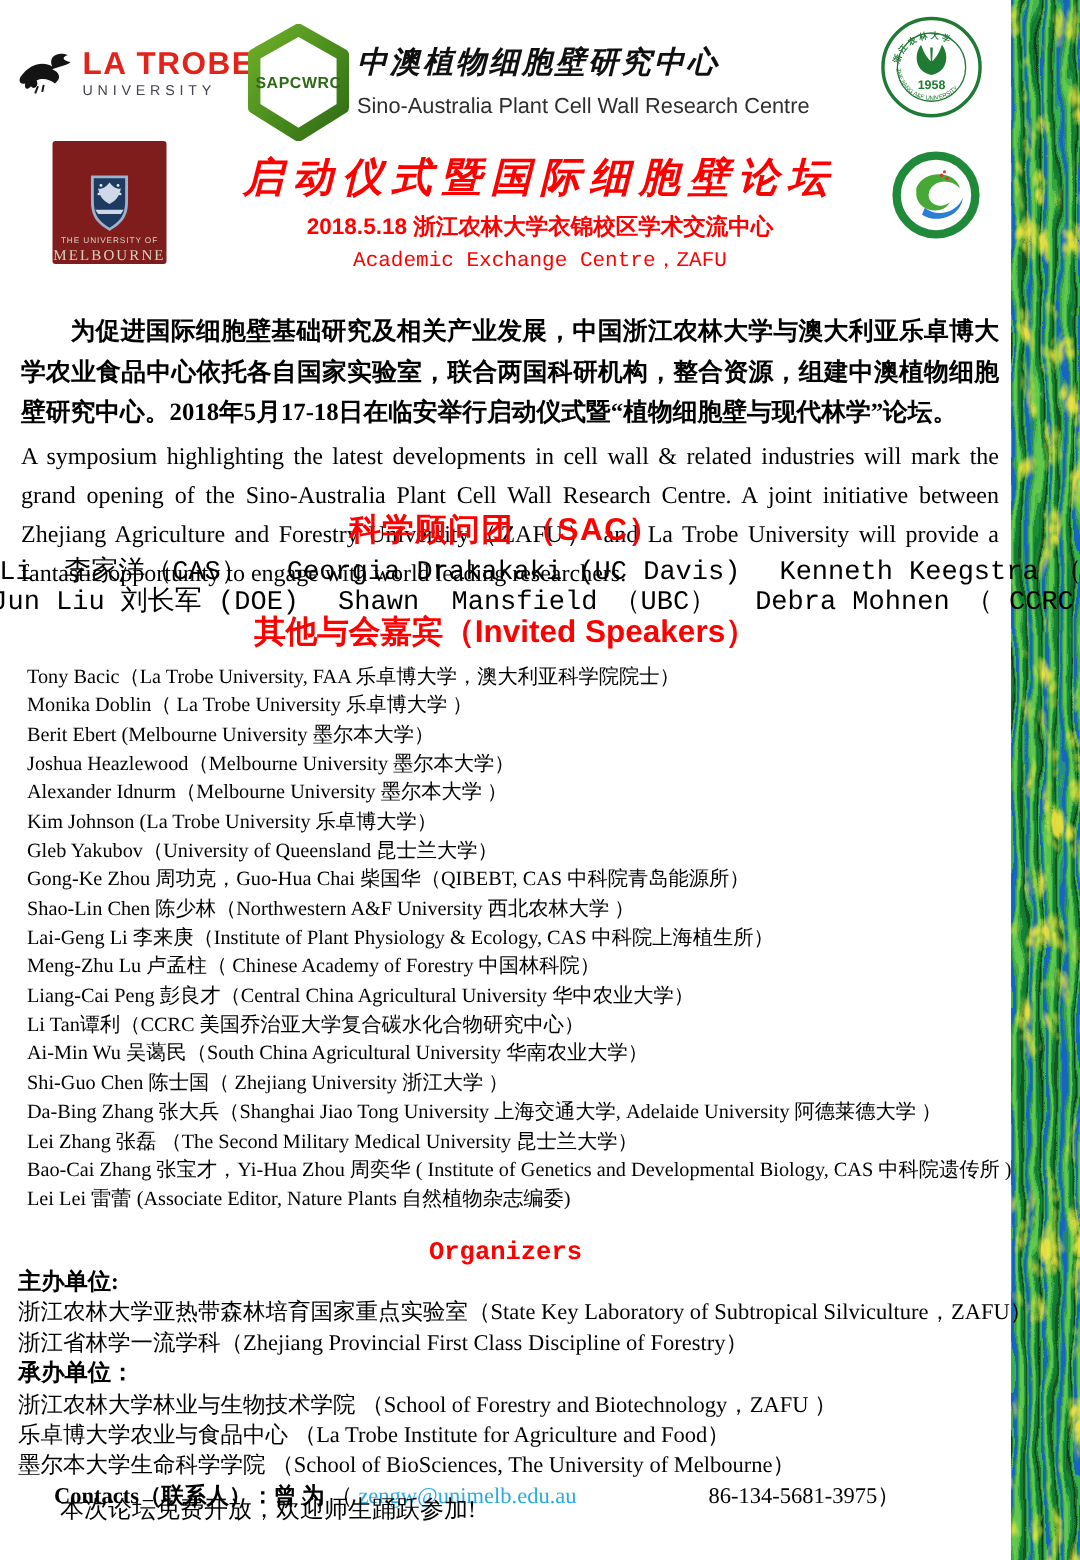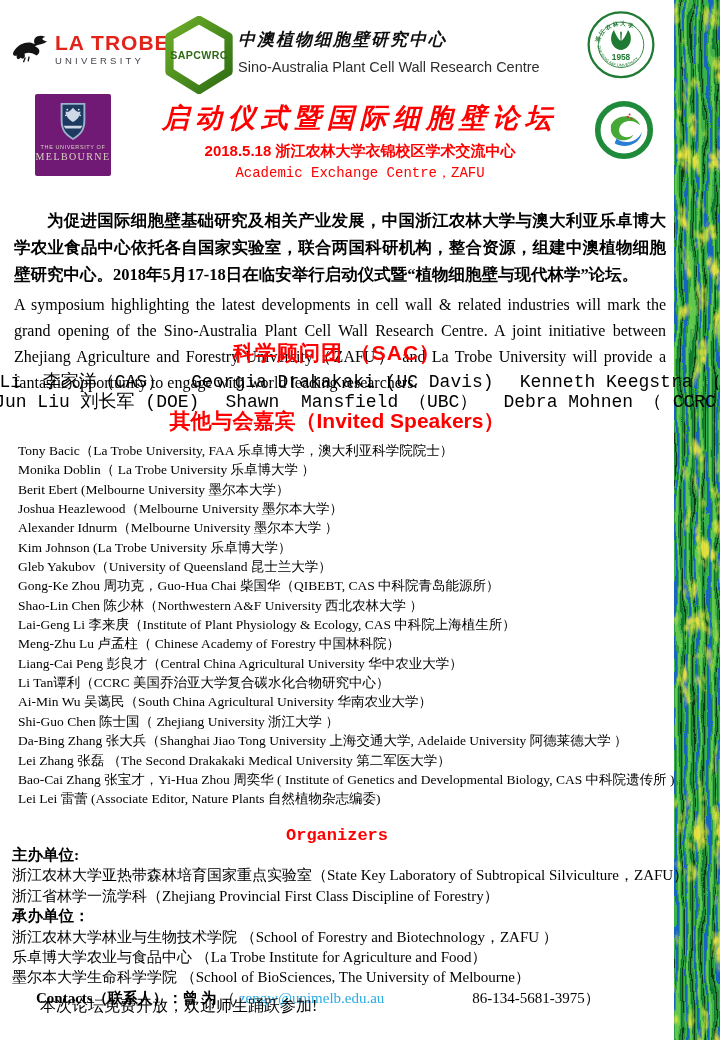--- a/index.html
+++ b/index.html
@@ -9,25 +9,25 @@
   }
   
   .strip{position:absolute;right:0;top:0;width:46px;height:1040px;}
   
   .latrobe{position:absolute;left:12px;top:32px;display:flex;align-items:center;gap:5px;}
   .lt-text{display:flex;flex-direction:column;line-height:1;}
   .lt-name{font-family:"Liberation Sans",sans-serif;font-weight:bold;font-size:21px;color:#e2231a;letter-spacing:1px;}
   .lt-sub{font-family:"Liberation Sans",sans-serif;font-size:9.5px;color:#44444c;letter-spacing:3.2px;margin-top:3px;}
   .sapcwrc{position:absolute;left:163px;top:16px;}
   .centre-title{position:absolute;left:238px;top:28px;width:316px;}
-  .centre-zh{font-weight:bold;font-style:italic;font-size:17px;letter-spacing:2px;color:#101010;white-space:nowrap;}
+  .centre-zh{font-weight:bold;font-style:italic;font-size:20px;letter-spacing:2px;color:#101010;white-space:nowrap;}
   .centre-en{font-family:"Liberation Sans",sans-serif;font-size:14.5px;color:#2e2e2e;margin-top:8px;white-space:nowrap;}
   .zafu{position:absolute;left:586px;top:8px;}
-  .melb{position:absolute;left:35px;top:94px;width:76px;height:82px;background:#701a75;border-radius:2px;
-        display:flex;flex-direction:column;align-items:center;justify-content:flex-start;padding-top:6px;box-sizing:border-box;}
+  .melb{position:absolute;left:35px;top:94px;width:76px;height:82px;background:#7f1d1d;border-radius:2px;
+        display:flex;flex-direction:column;align-items:center;justify-content:flex-start;padding-top:20px;box-sizing:border-box;}
   .melb-l1{font-family:"Liberation Sans",sans-serif;font-size:5.5px;color:#d8d3c0;letter-spacing:.6px;margin-top:2px;}
   .melb-l2{font-family:"Liberation Serif",serif;font-size:10px;color:#d8d3c0;letter-spacing:1.4px;margin-top:1px;}
   .sslab{position:absolute;left:594px;top:99px;}
   
   .title-block{position:absolute;left:125px;top:100px;width:470px;text-align:center;}
   .t-zh{color:#f00;font-weight:bold;font-style:italic;font-size:27px;letter-spacing:6px;white-space:nowrap;}
   .t-en{color:#f00;font-size:23px;margin-top:6px;white-space:nowrap;}
   .t-date{color:#f00;font-size:15px;font-weight:600;margin-top:6px;font-family:"Liberation Sans",sans-serif;}
   .t-venue{color:#f00;font-size:14px;margin-top:3px;font-family:"Liberation Mono","DejaVu Sans Mono",monospace;}
   
@@ -194,21 +194,21 @@
   <li>Gleb Yakubov（University of Queensland  昆士兰大学）</li>
   <li>Gong-Ke Zhou 周功克，Guo-Hua Chai 柴国华（QIBEBT, CAS  中科院青岛能源所）</li>
   <li>Shao-Lin Chen 陈少林（Northwestern A&amp;F University  西北农林大学 ）</li>
   <li>Lai-Geng Li 李来庚（Institute of Plant Physiology &amp; Ecology, CAS  中科院上海植生所）</li>
   <li>Meng-Zhu Lu 卢孟柱（ Chinese Academy of Forestry  中国林科院）</li>
   <li>Liang-Cai Peng 彭良才（Central China Agricultural University  华中农业大学）</li>
   <li>Li Tan谭利（CCRC 美国乔治亚大学复合碳水化合物研究中心）</li>
   <li>Ai-Min Wu 吴蔼民（South China Agricultural University  华南农业大学）</li>
   <li>Shi-Guo Chen 陈士国（ Zhejiang University  浙江大学 ）</li>
   <li>Da-Bing Zhang 张大兵（Shanghai Jiao Tong University 上海交通大学, Adelaide University 阿德莱德大学 ）</li>
-  <li>Lei Zhang 张磊 （The Second Drakakaki Medical University  第二军医大学）</li>
+  <li>Lei Zhang 张磊 （The Second Military Medical University  昆士兰大学）</li>
   <li>Bao-Cai Zhang 张宝才，Yi-Hua Zhou 周奕华 ( Institute of Genetics and Developmental Biology, CAS  中科院遗传所 )</li>
   <li>Lei Lei 雷蕾 (Associate Editor, Nature Plants 自然植物杂志编委)</li>
 </ul>
 
 <div class="org-heading">Organizers</div>
 <div class="org">
   <div class="lbl">主办单位:</div>
   <div>浙江农林大学亚热带森林培育国家重点实验室（State Key Laboratory of Subtropical Silviculture，ZAFU）</div>
   <div>浙江省林学一流学科（Zhejiang Provincial First Class Discipline of Forestry）</div>
   <div class="lbl">承办单位：</div>

